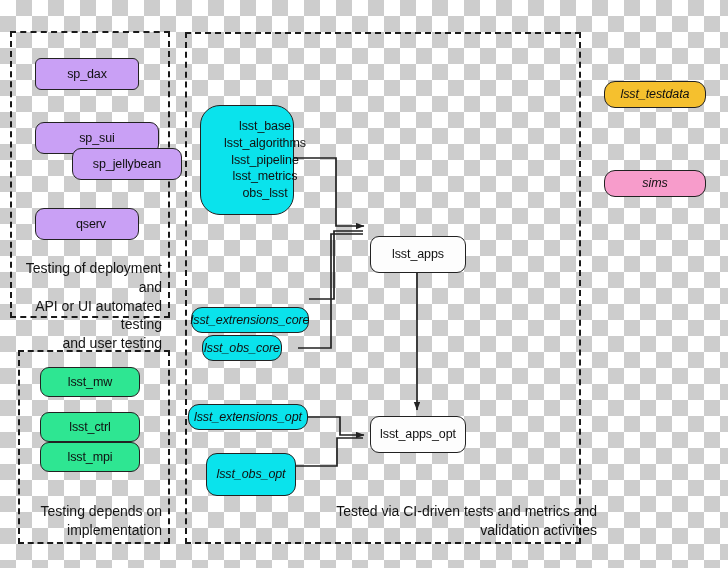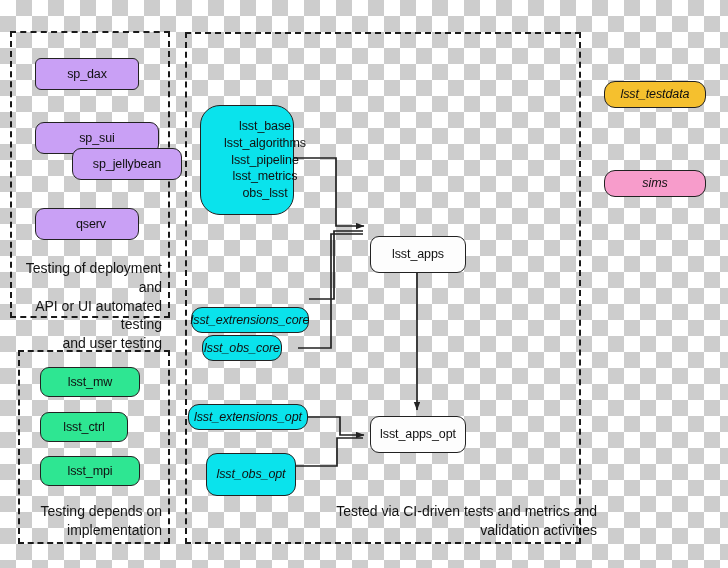--- a/index.html
+++ b/index.html
@@ -105,22 +105,22 @@
       <div class="panel-caption" style="left: 193px; width: 380px; top: 502px; margin-left: 24px;">Tested via CI-driven tests and metrics and
 validation activities</div>
     </div>
 
   <div id="nodes-layer">
       <div class="node purple" style="left: 35px; top: 58px; width: 104px; height: 32px; border-radius: 6px;">sp_dax</div>
       <div class="node purple" style="left: 35px; top: 100px; width: 124px; height: 32px; margin-top: 22px;">sp_sui</div>
       <div class="node purple" style="left: 32px; top: 148px; width: 110px; height: 32px; margin-left: 40px;">sp_jellybean</div>
       <div class="node purple" style="left: 35px; top: 208px; width: 104px; height: 32px; padding-left: 8px;">qserv</div>
       <div class="node green" style="left: 40px; top: 367px; width: 100px; height: 30px;">lsst_mw</div>
-      <div class="node green" style="left: 40px; top: 412px; width: 88px; height: 30px;">lsst_ctrl</div>
-      <div class="node green" style="left: 40px; top: 456px; width: 100px; height: 30px;">lsst_mpi</div>
+      <div class="node green" style="left: 40px; top: 412px; width: 100px; height: 30px;">lsst_ctrl</div>
+      <div class="node green" style="left: 40px; top: 442px; width: 100px; height: 30px;">lsst_mpi</div>
       <div class="node cyan big" style="left: 200px; top: 105px; width: 94px; height: 110px;">lsst_base
 lsst_algorithms
 lsst_pipeline
 lsst_metrics
 obs_lsst</div>
       <div class="node cyan pill" style="left: 191px; top: 286px; width: 118px; height: 26px; margin-top: 21px;">lsst_extrensions_core</div>
       <div class="node cyan pill" style="left: 202px; top: 335px; width: 80px; height: 26px;">lsst_obs_core</div>
       <div class="node cyan pill" style="left: 188px; top: 404px; width: 120px; height: 26px;">lsst_extensions_opt</div>
       <div class="node cyan pill" style="left: 206px; top: 453px; width: 90px; height: 43px;">lsst_obs_opt</div>
       <div class="node white" style="left: 370px; top: 208px; width: 96px; height: 37px; margin-top: 28px;">lsst_apps</div>

